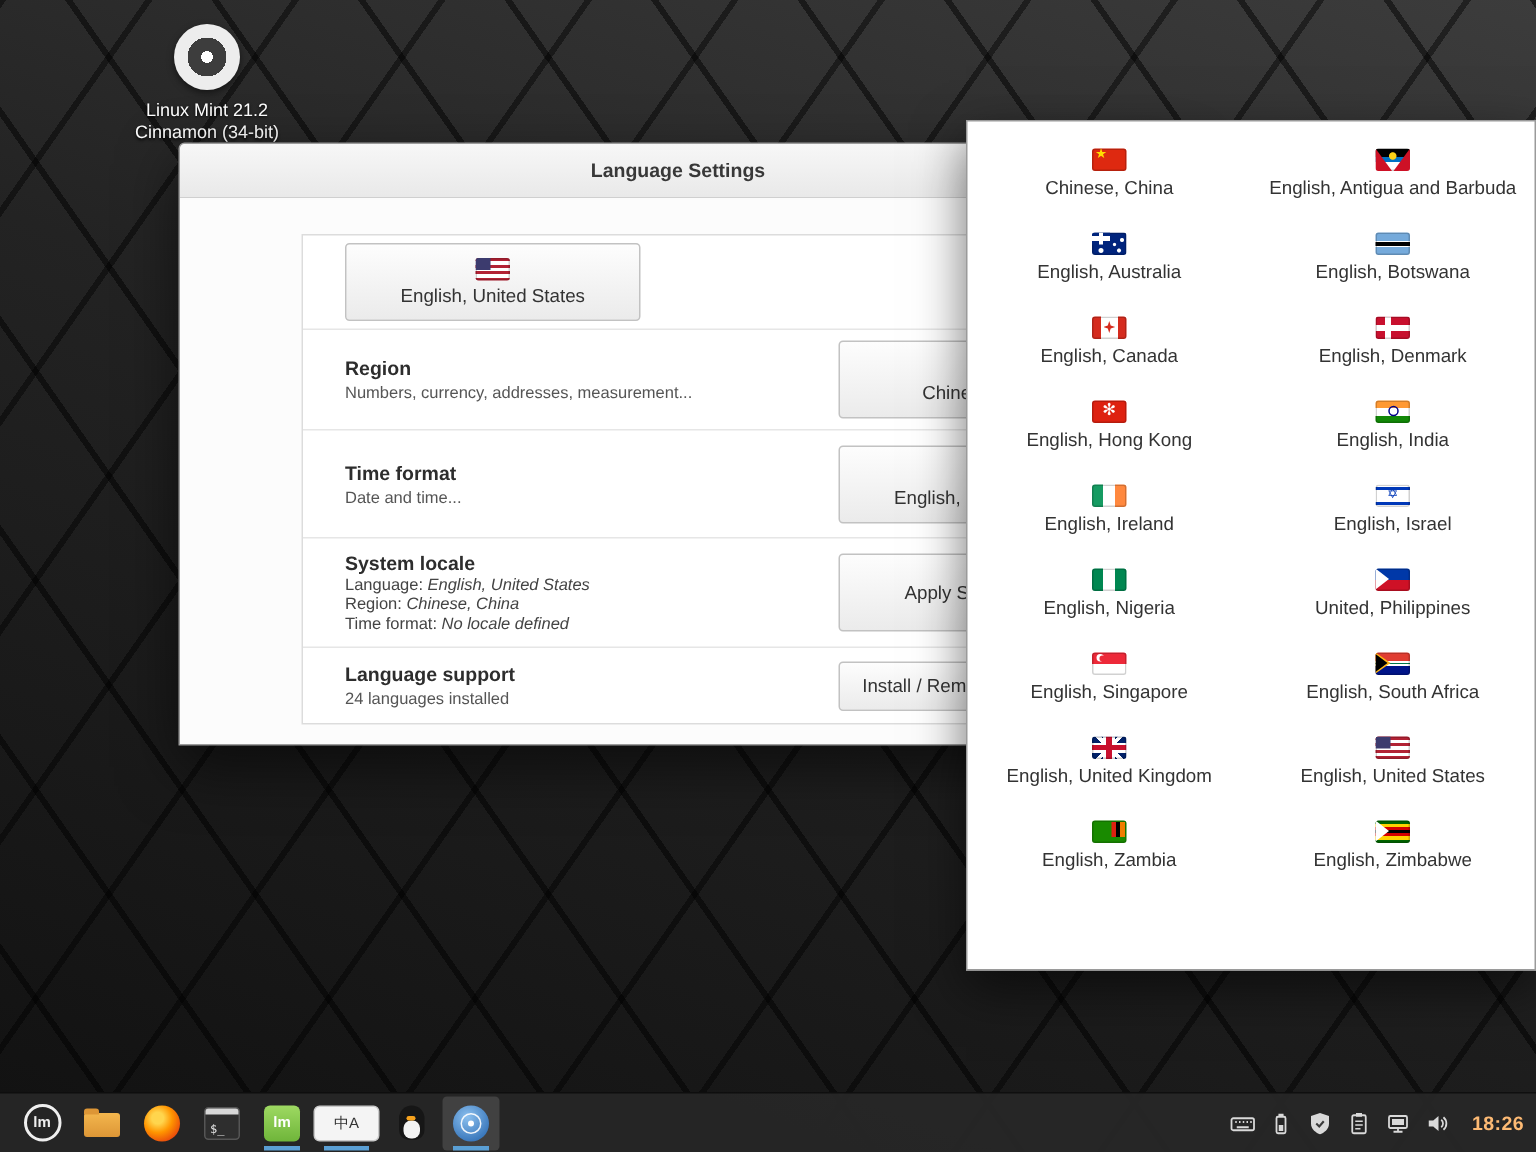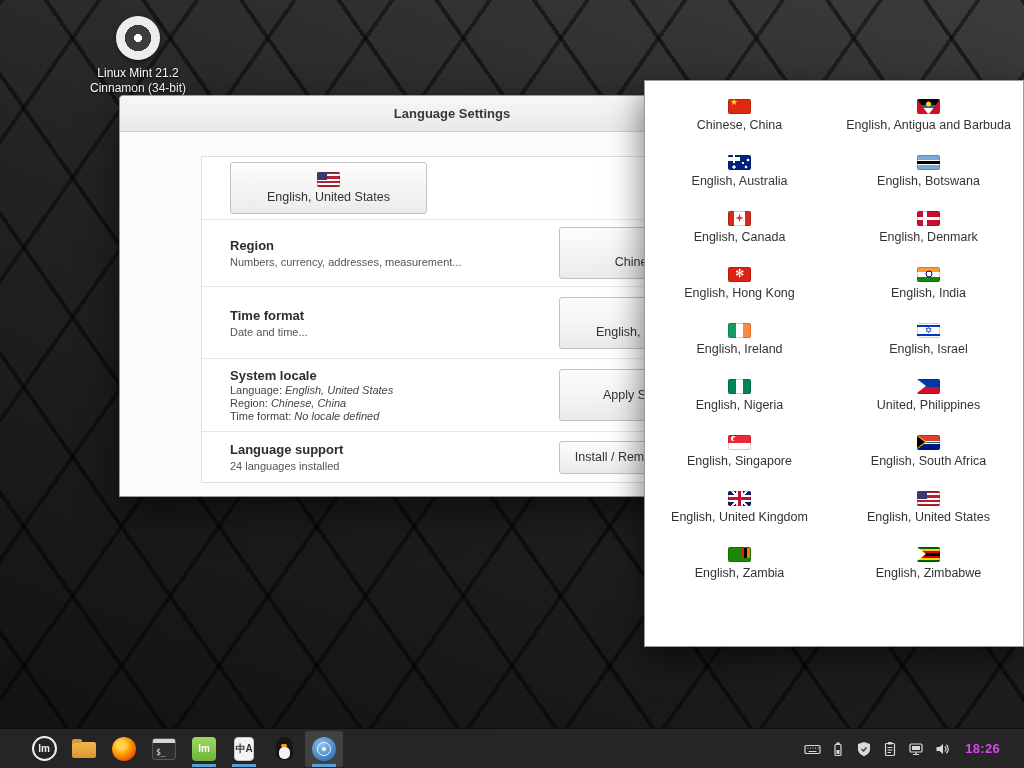--- a/index.html
+++ b/index.html
@@ -136,51 +136,51 @@
   }
   .lang-item {
     height:56px; display:flex; flex-direction:column; align-items:center; justify-content:center; gap:4px;
     font-size:12.5px; color:#333; cursor:pointer; text-align:center;
   }
 
   
   #taskbar {
     position:absolute; left:0; bottom:0; width:1024px; height:40px; z-index:50;
     background:rgba(38,38,38,.96); border-top:1px solid rgba(0,0,0,.6);
-    display:flex; align-items:center; justify-content:space-between; padding:0 24px;
+    display:flex; align-items:center; justify-content:space-between; padding:0 8px;
   }
   .tb-left, .tb-right { display:flex; align-items:center; height:100%; }
   .tb-btn {
     position:relative; height:36px; min-width:38px; display:flex; align-items:center; justify-content:center;
     background:none; border:none; cursor:pointer; border-radius:3px; margin:0 1px;
   }
   .tb-btn.running::after { content:''; position:absolute; left:7px; right:7px; bottom:0; height:3px; background:#5a9fd4; }
   .tb-btn.active { background:rgba(255,255,255,.13); }
   .menu-circle { width:25px; height:25px; border-radius:50%; border:2px solid #efefef;
     display:flex; align-items:center; justify-content:center; color:#efefef; font-size:10px; font-weight:bold; }
   .icon-folder { width:24px; height:16px; background:linear-gradient(#f3b64d,#dd9636); border-radius:2px; position:relative; margin-top:3px; }
   .icon-folder::before { content:''; position:absolute; top:-3px; left:0; width:10px; height:4px; background:#dd9636; border-radius:2px 2px 0 0; }
   .icon-firefox { width:24px; height:24px; border-radius:50%;
     background: radial-gradient(circle at 38% 35%, #ffd54d 0 18%, #ff9500 45%, #e8480c 78%, #b23a0b); }
   .icon-terminal { width:24px; height:22px; background:#2e2e2e; border:1px solid #555; border-radius:3px; position:relative;
     color:#e8e8e8; font-size:8px; font-family:"DejaVu Sans Mono", monospace; display:flex; align-items:flex-end; padding:2px 3px; }
   .icon-terminal::before { content:''; position:absolute; top:0; left:0; right:0; height:4px; background:#d7d7d7; border-radius:2px 2px 0 0; }
   .icon-mint-installer { width:24px; height:24px; border-radius:4px; background:linear-gradient(#9ed962,#6fb53a);
     display:flex; align-items:center; justify-content:center; color:#fff; font-weight:bold; font-size:10px; }
-  .icon-input-method { width:20px; height:24px; border-radius:4px; background:#f4f4f4; border:1px solid #c9c9c9;
-    display:flex; align-items:center; justify-content:center; color:#333; font-size:10px; font-weight:bold; }
+  .icon-input-method { width:44px; height:24px; border-radius:4px; background:#f4f4f4; border:1px solid #c9c9c9;
+    display:flex; align-items:center; justify-content:center; color:#333; font-size:10px; font-weight:normal; }
   .icon-tux { width:17px; height:23px; background:#161616; border-radius:9px 9px 7px 7px; position:relative; }
   .icon-tux::before { content:''; position:absolute; bottom:1px; left:3px; width:11px; height:12px; background:#f3f3f3; border-radius:5px; }
   .icon-tux::after { content:''; position:absolute; top:7px; left:5.5px; width:6px; height:3px; background:#f6a21d; border-radius:2px; }
   .icon-globe { width:24px; height:24px; border-radius:50%; background:radial-gradient(circle at 40% 32%, #8cc0ee, #3a78bc 75%); position:relative; }
   .icon-globe::before { content:''; position:absolute; inset:5px; border:1.5px solid rgba(255,255,255,.9); border-radius:50%; }
   .icon-globe::after { content:''; position:absolute; left:50%; top:50%; width:4px; height:4px; margin:-2px 0 0 -2px; background:#fff; border-radius:50%; }
   .tray-btn { height:36px; min-width:26px; display:flex; align-items:center; justify-content:center;
     background:none; border:none; cursor:pointer; border-radius:3px; }
-  .tb-clock { color:#d946ef; font-size:13px; font-weight:bold; margin-left:10px; letter-spacing:.3px; cursor:pointer; }
+  .tb-clock { color:#fdba74; font-size:13px; font-weight:bold; margin-left:10px; letter-spacing:.3px; cursor:pointer; }
   .tray-svg { display:block; }
 </style>
 </head>
 <body>
 
 <div id="desktop-icon">
   <div class="mint-logo-badge"></div>
   <div class="di-label">Linux Mint 21.2</div>
   <div class="di-label">Cinnamon (34-bit)</div>
 </div>

